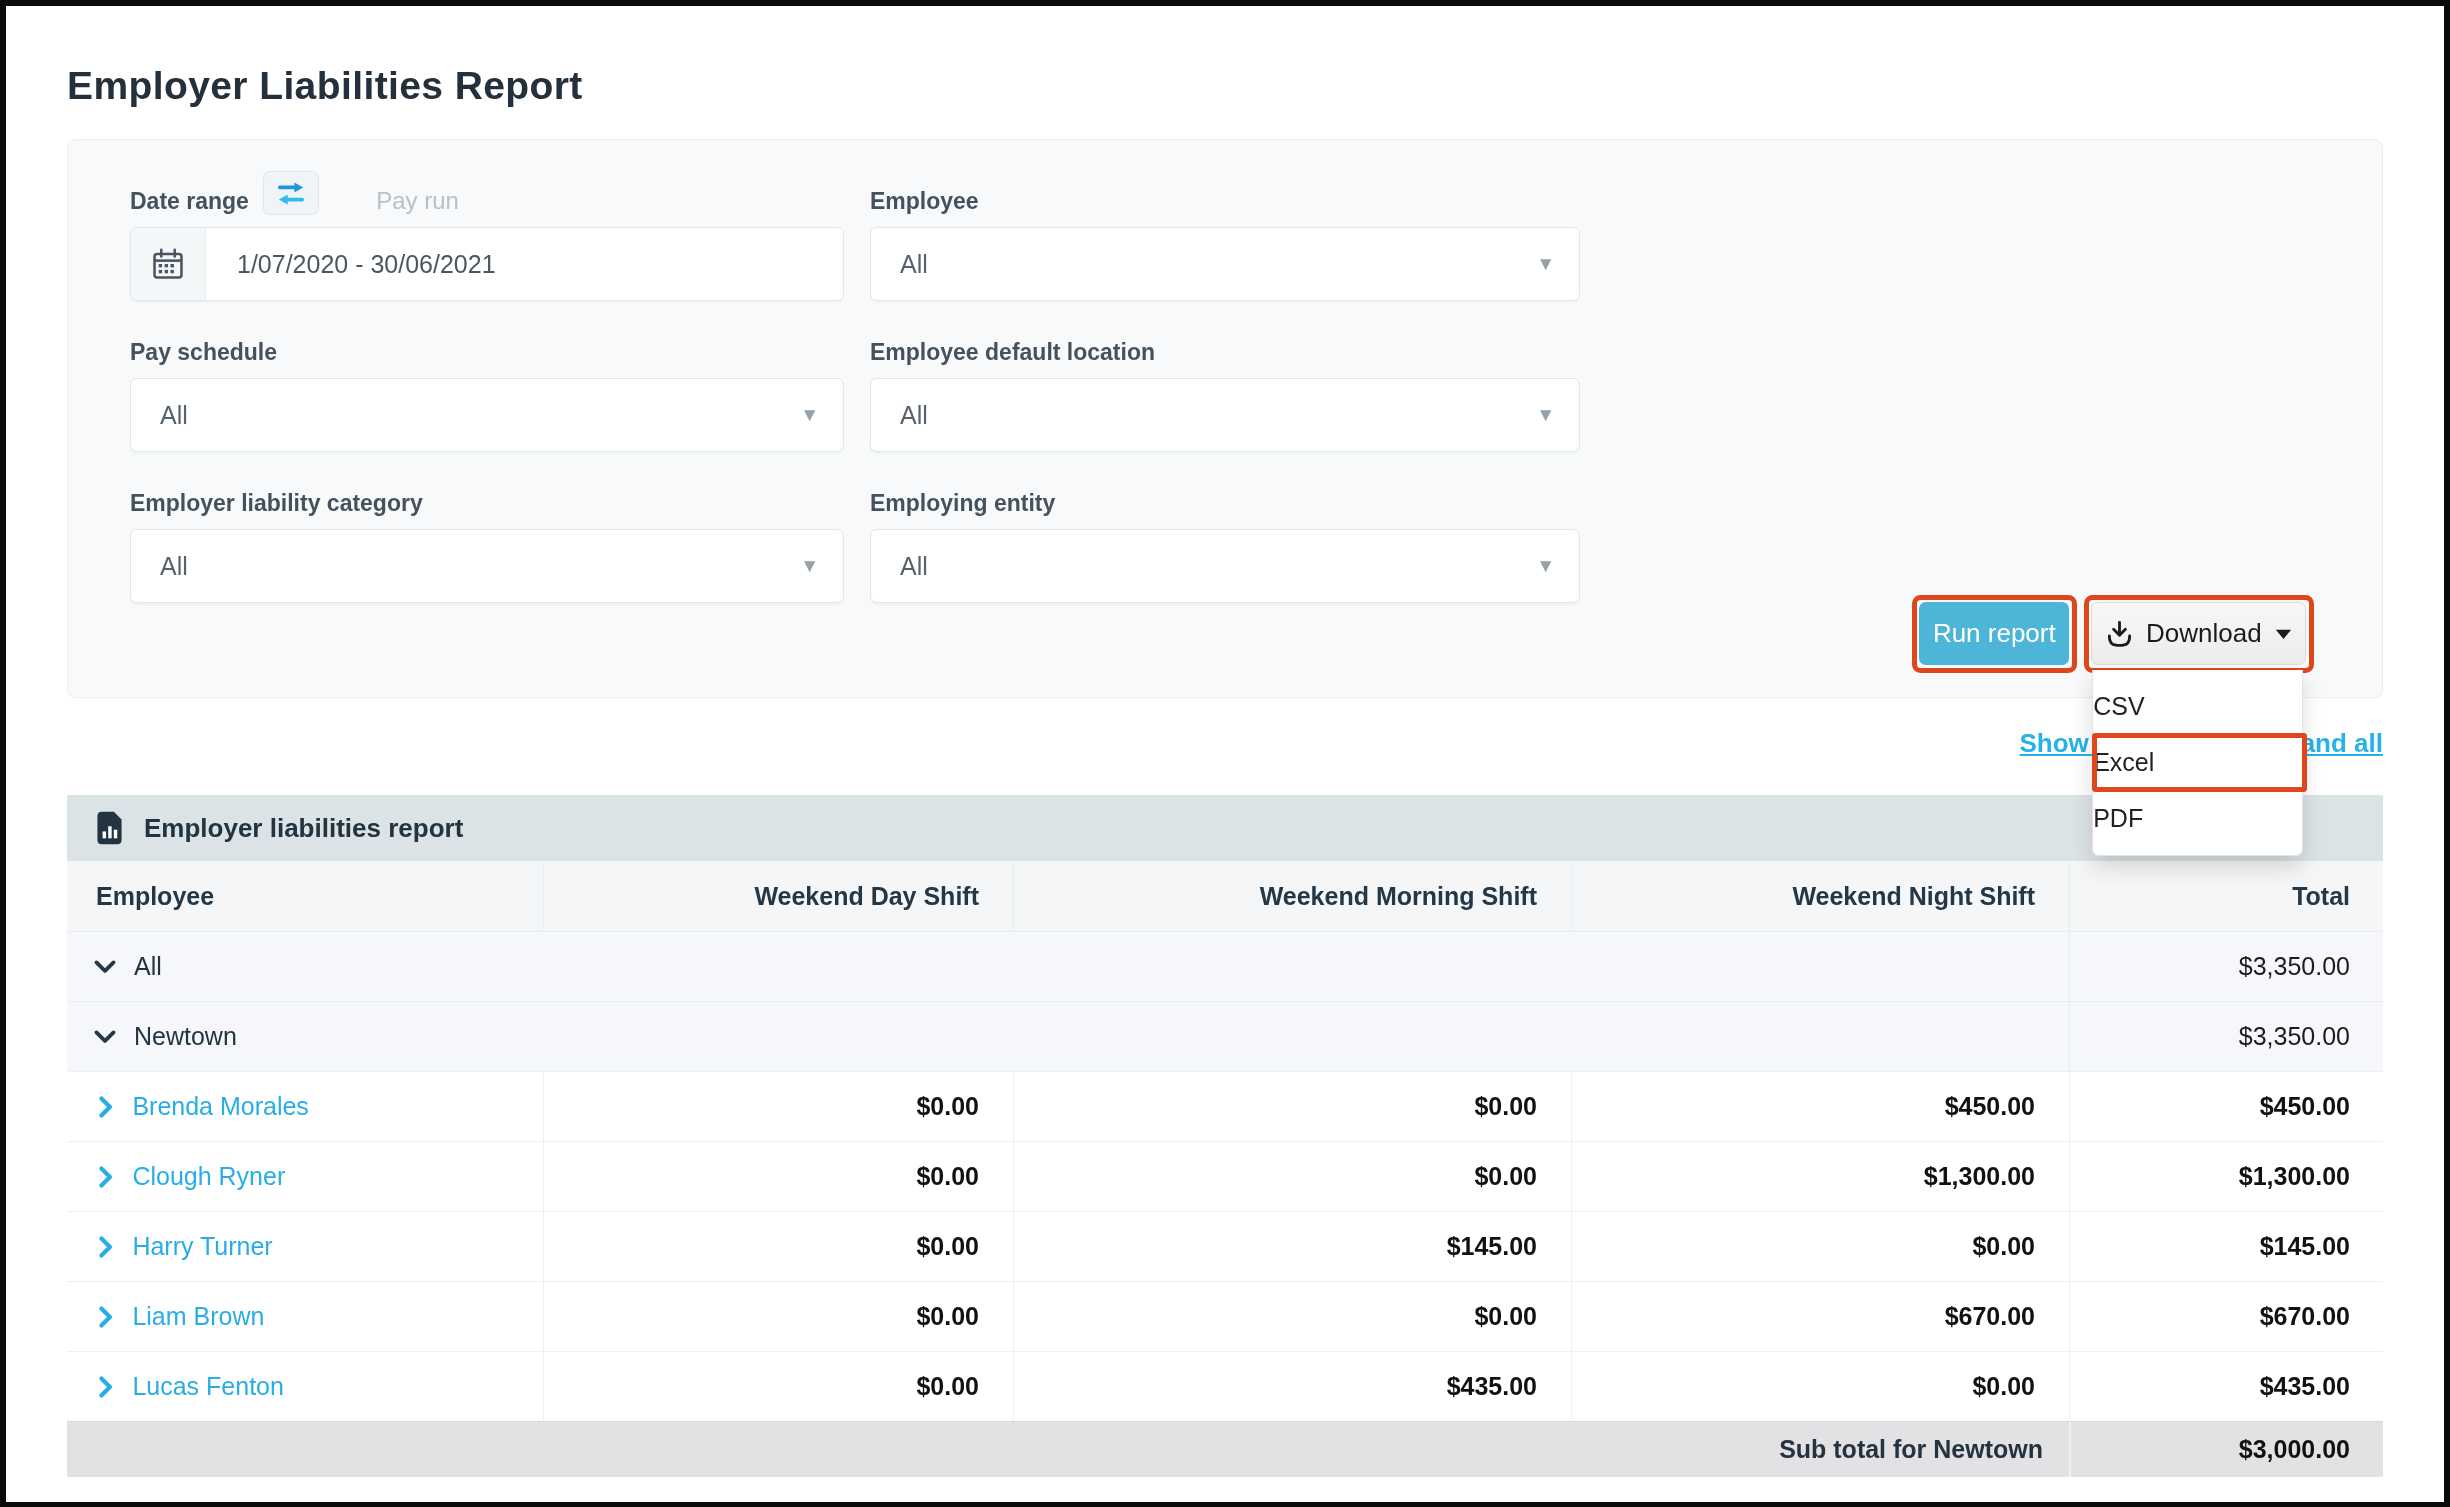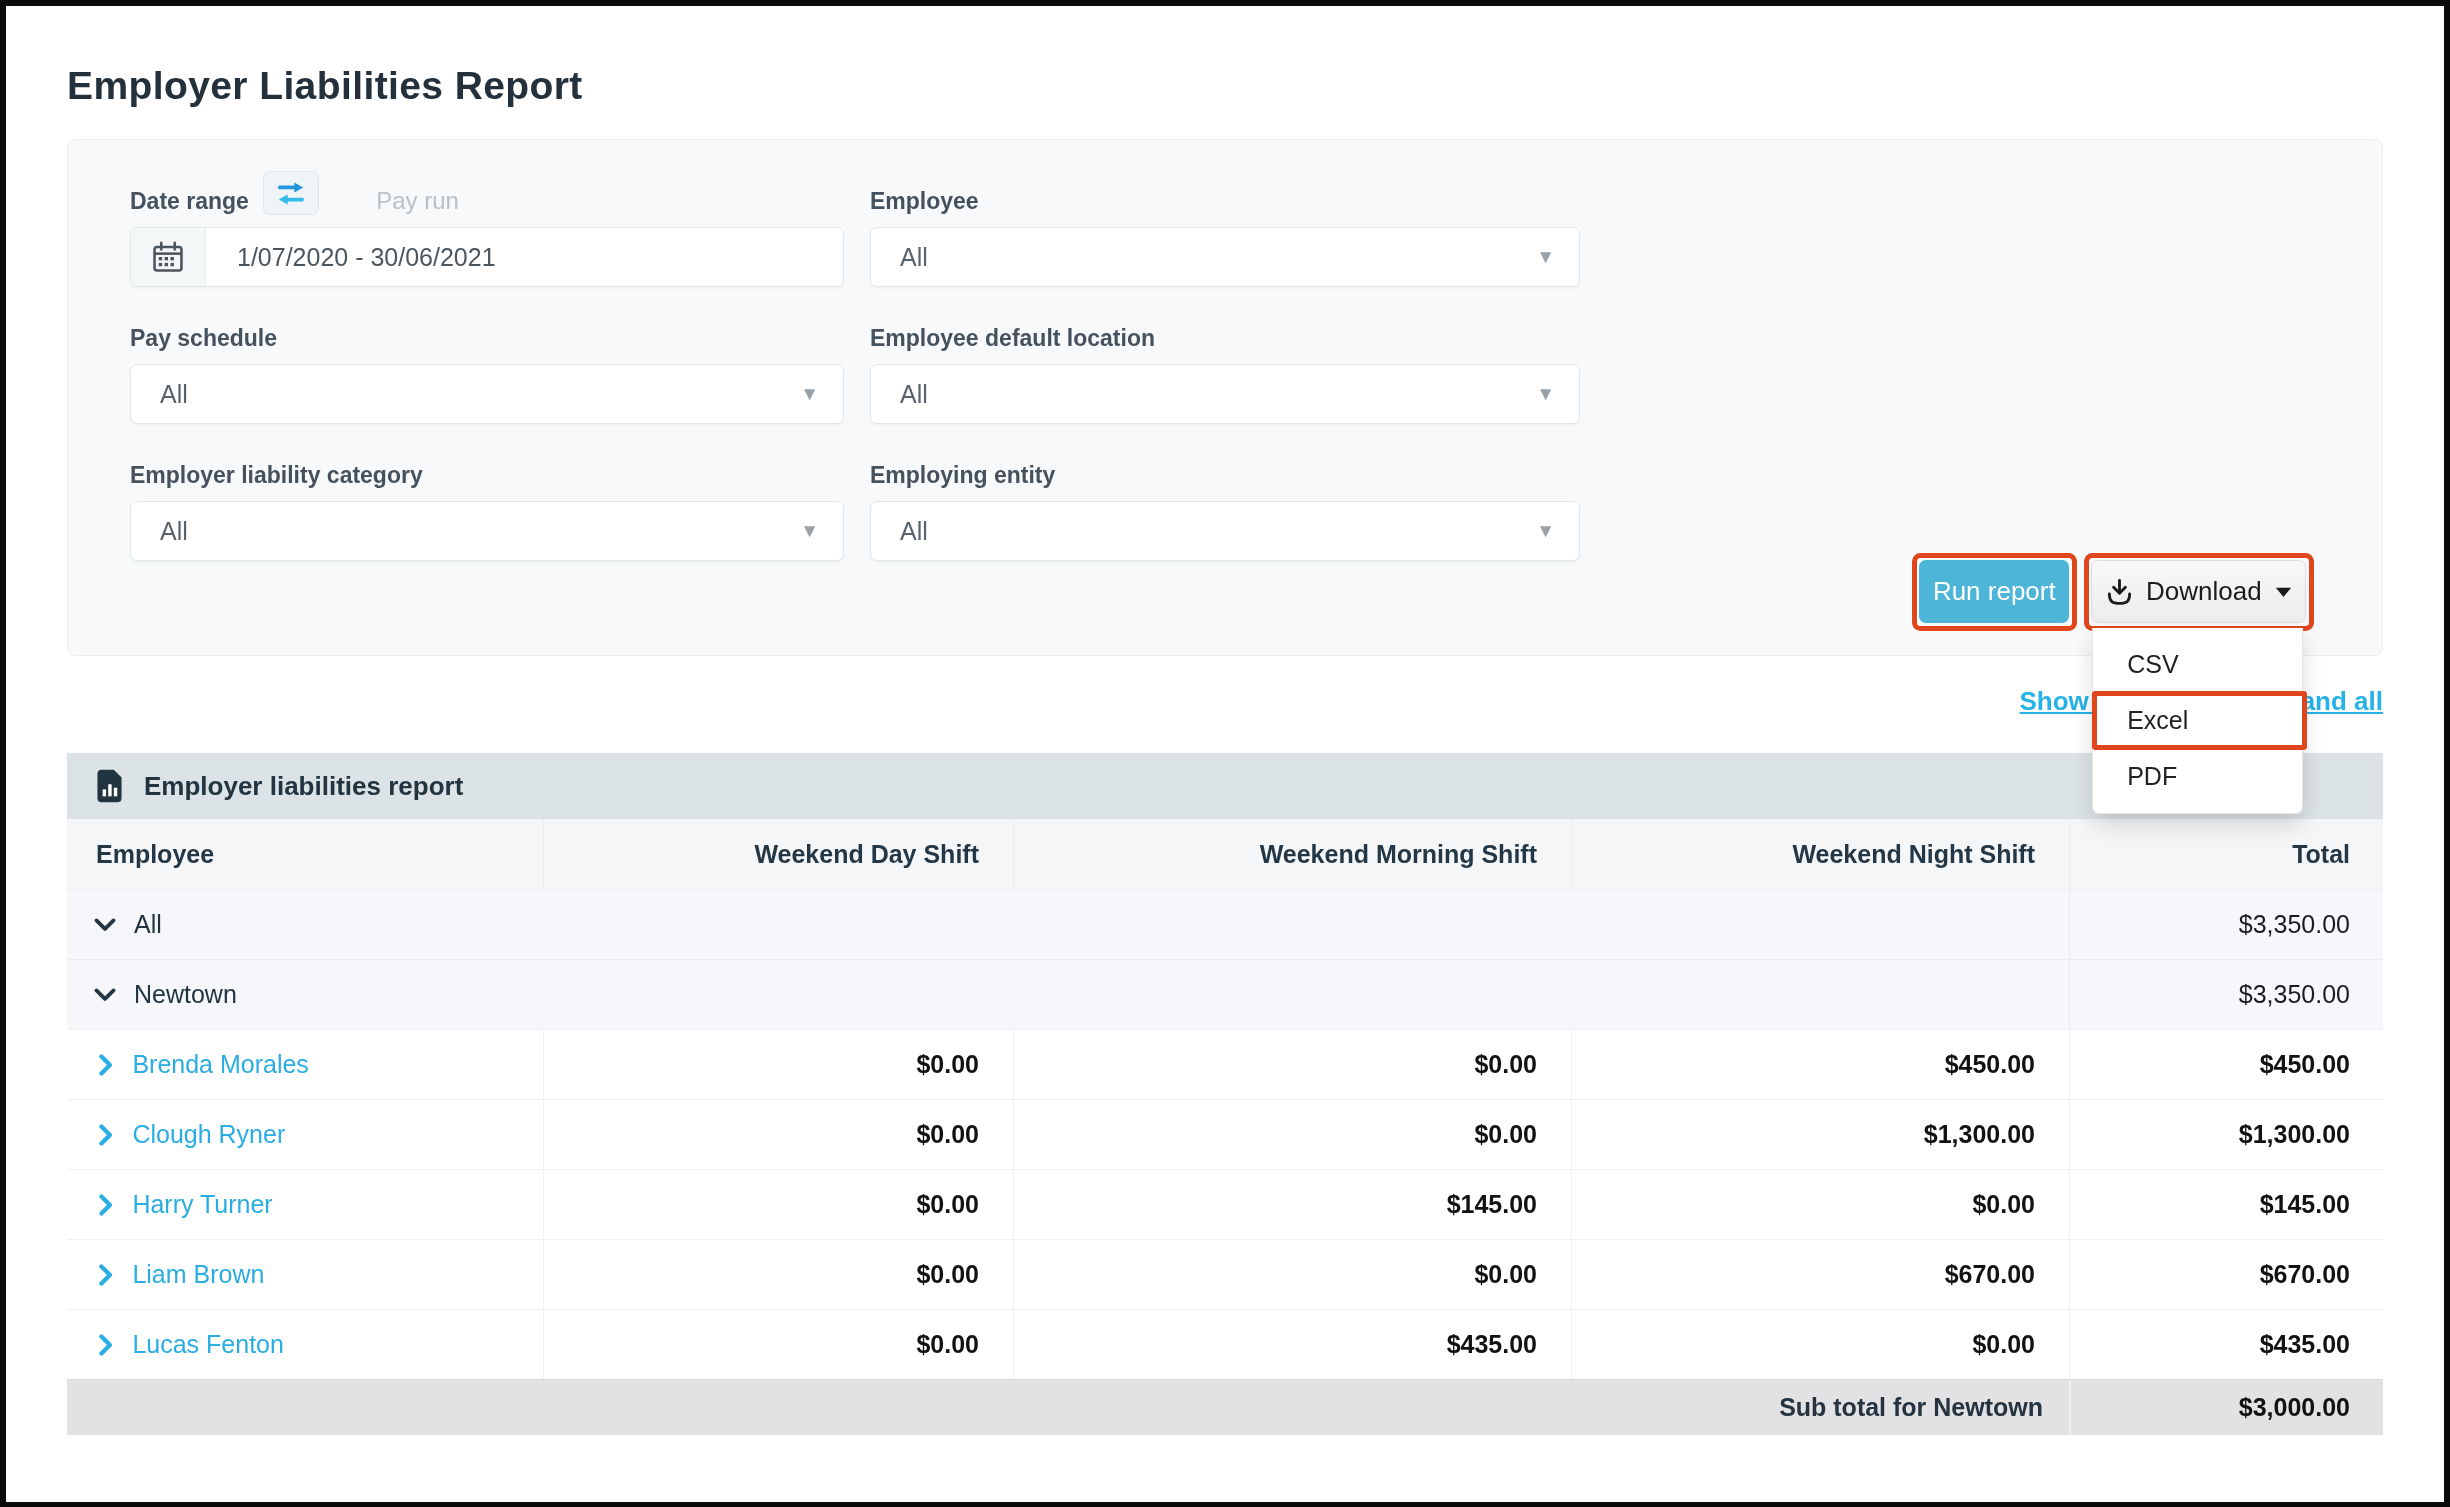--- a/index.html
+++ b/index.html
@@ -30,21 +30,21 @@
     display:flex; align-items:flex-end; gap:13.7px;
     font-size:23px; font-weight:700; color:#45525d;
     margin-bottom:12px; height:31px;
   }
   .muted-label { color:#b7c1c9; font-weight:400; font-size:24px;margin-left:44px; }
   .swap-toggle {
     width:56px; height:44px; border:1.7px solid #dfe7eb; border-radius:6.8px;
     background:#eef4f7; display:flex; align-items:center; justify-content:center; cursor:pointer;
   }
   .control {
-    height:60px; background:#ffffff;
+    height:74px; background:#ffffff;
     border:1.7px solid #e0e7ea; border-radius:6.8px;
     display:flex; align-items:center;
     box-shadow:0 1.7px 1.7px rgba(40,60,70,.03);
   }
   .date-icon-zone {
     width:75px; align-self:stretch; display:flex; align-items:center; justify-content:center;
     background:#f4f7f8; border-right:1.7px solid #e6ecef; border-radius:5.1px 0 0 5.1px;
   }
   .control .value { flex:1; font-size:25px; color:#57626c; padding-left:29px; }
   .date-control .value { color:#4c565f; padding-left:31px; }
@@ -69,21 +69,21 @@
     font-size:26px; color:#1b1b1b; font-family:"Liberation Sans", sans-serif;
   }
   .menu {
     position:absolute; top:100%; margin-top:1.7px; left:3.4px; width:211px;
     background:#ffffff; border:0.9px solid #e3e3e3; border-top:none;
     border-radius:0 0 6.8px 6.8px;
     box-shadow:0 10.3px 22px rgba(0,0,0,.14);
     padding:8.5px 0; z-index:60;
   }
   .menu-item {
-    height:56px; display:flex; align-items:center; padding-left:34px;
+    height:56px; display:flex; align-items:center; 
     font-size:25px; color:#222; cursor:pointer; position:relative;
   }
   .excel-annot {
     position:absolute; left:-1.7px; right:-5.1px; top:-1.7px; bottom:-1.7px;
     border:5.1px solid #e0461c; border-radius:3.4px; pointer-events:none;
   }
 
   
   .links-row {
     margin-top:26px; height:39px;

